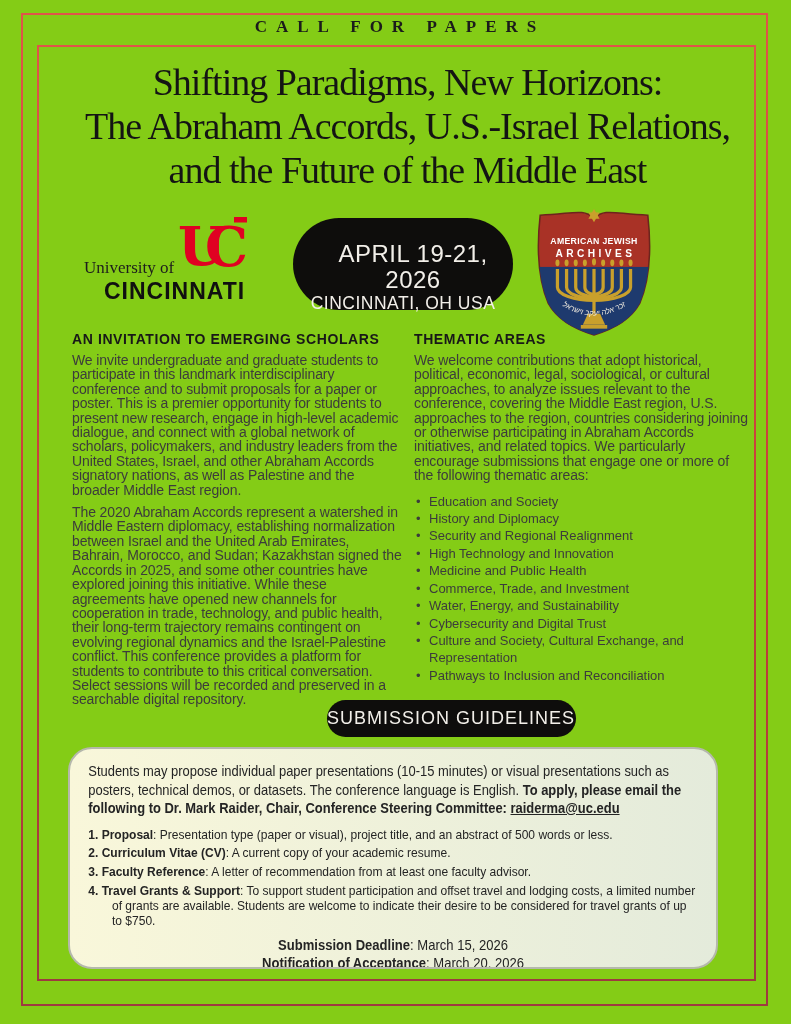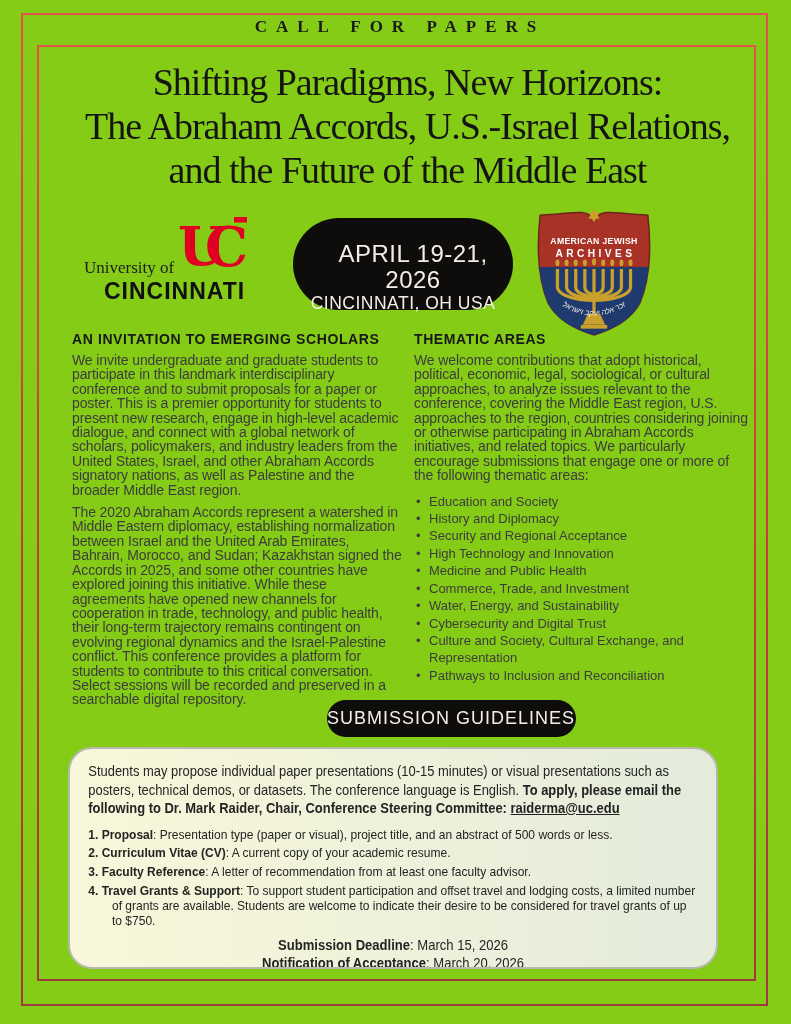--- a/index.html
+++ b/index.html
@@ -148,21 +148,21 @@
     <p>We invite undergraduate and graduate students to participate in this landmark interdisciplinary conference and to submit proposals for a paper or poster. This is a premier opportunity for students to present new research, engage in high-level academic dialogue, and connect with a global network of scholars, policymakers, and industry leaders from the United States, Israel, and other Abraham Accords signatory nations, as well as Palestine and the broader Middle East region.</p>
     <p>The 2020 Abraham Accords represent a watershed in Middle Eastern diplomacy, establishing normalization between Israel and the United Arab Emirates, Bahrain, Morocco, and Sudan; Kazakhstan signed the Accords in 2025, and some other countries have explored joining this initiative. While these agreements have opened new channels for cooperation in trade, technology, and public health, their long-term trajectory remains contingent on evolving regional dynamics and the Israel-Palestine conflict. This conference provides a platform for students to contribute to this critical conversation. Select sessions will be recorded and preserved in a searchable digital repository.</p>
   </div>
 
   <div class="col col-right">
     <h3>THEMATIC AREAS</h3>
     <p>We welcome contributions that adopt historical, political, economic, legal, sociological, or cultural approaches, to analyze issues relevant to the conference, covering the Middle East region, U.S. approaches to the region, countries considering joining or otherwise participating in Abraham Accords initiatives, and related topics. We particularly encourage submissions that engage one or more of the following thematic areas:</p>
     <ul class="bullets">
       <li>Education and Society</li>
       <li>History and Diplomacy</li>
-      <li>Security and Regional Acceptance</li>
+      <li>Security and Regional Realignment</li>
       <li>High Technology and Innovation</li>
       <li>Medicine and Public Health</li>
       <li>Commerce, Trade, and Investment</li>
       <li>Water, Energy, and Sustainability</li>
       <li>Cybersecurity and Digital Trust</li>
       <li>Culture and Society, Cultural Exchange, and Representation</li>
       <li>Pathways to Inclusion and Reconciliation</li>
     </ul>
   </div>
 

